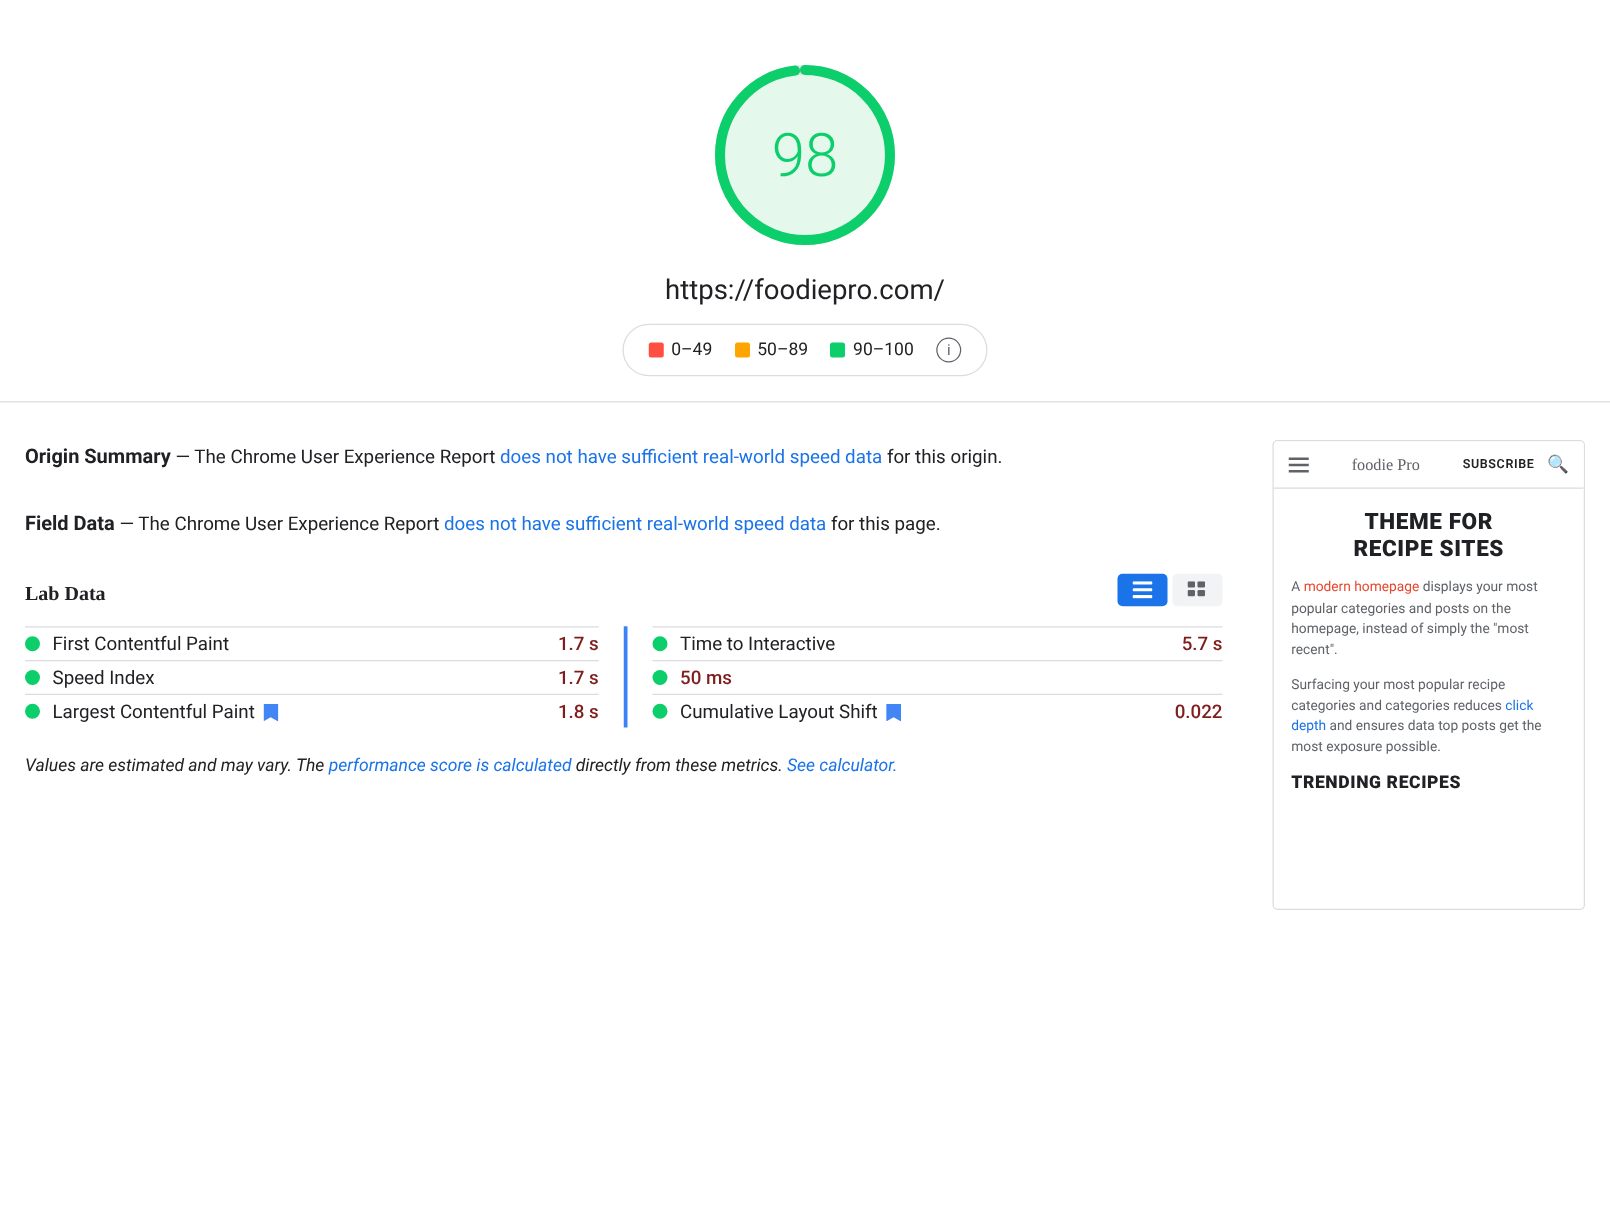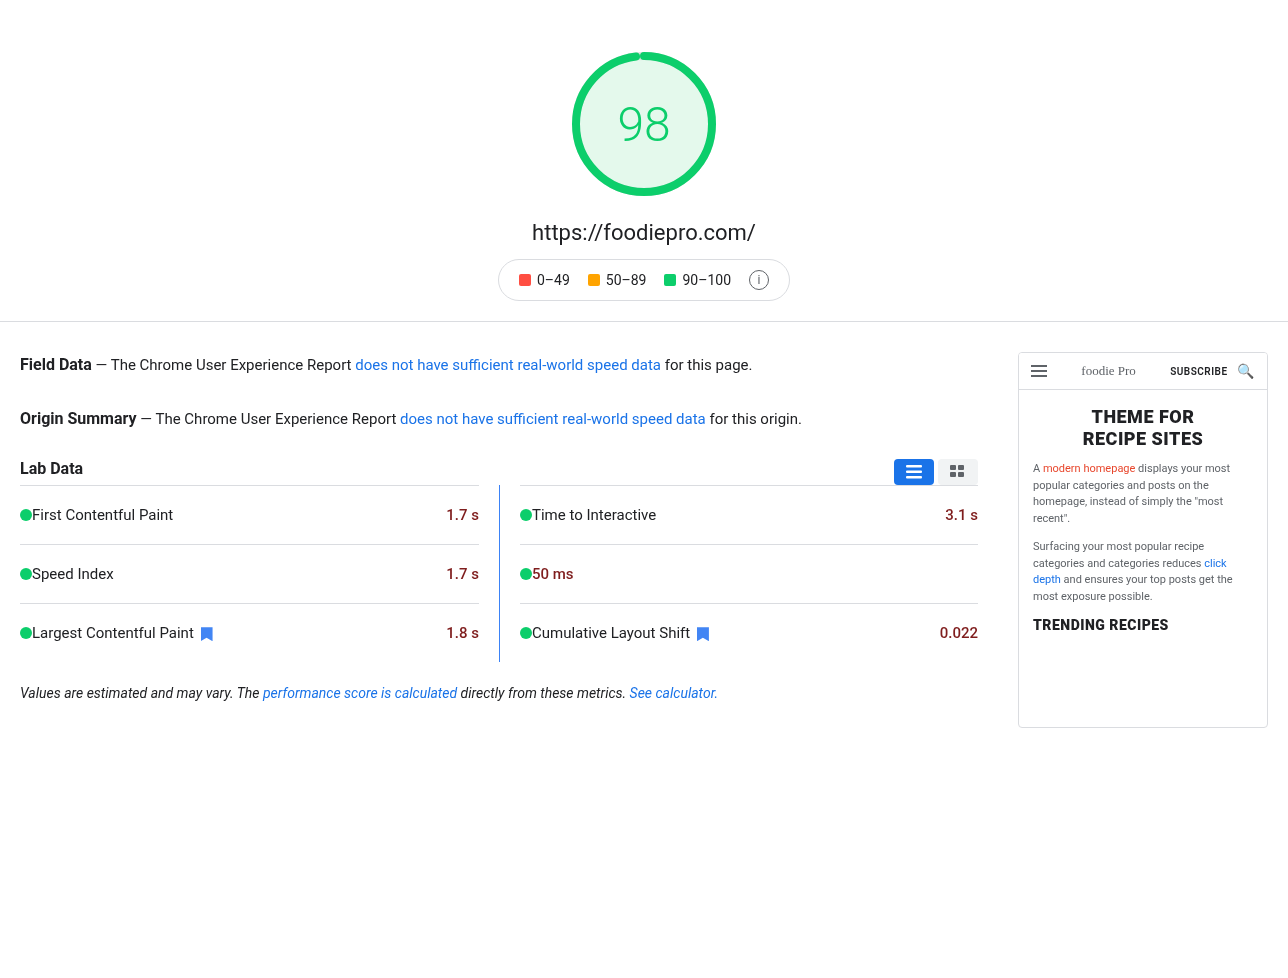--- a/index.html
+++ b/index.html
@@ -136,22 +136,24 @@
 
     .link-blue {
       color: #1a73e8;
       text-decoration: none;
       cursor: pointer;
     }
 
     
     .lab-data-header {
       display: flex;
-      align-items: flex-start;
+      align-items: flex-end;
       justify-content: space-between;
+      margin-bottom: 16px;
+      font-family: Liberation Serif, serif;
     }
 
     .lab-data-title {
       font-weight: 700;
       font-size: 16px;
     }
 
     .view-toggle {
       display: flex;
       gap: 4px;
@@ -179,21 +181,22 @@
 
     .metrics-grid {
       display: grid;
       grid-template-columns: 1fr 1fr;
       gap: 0;
     }
 
     .metric-row {
       display: flex;
       align-items: center;
-      padding: 20px 0;
+      gap: 10px;
+      padding: 4px 0;
       border-top: 1px solid #dadce0;
     }
 
     .metric-dot {
       width: 12px;
       height: 12px;
       border-radius: 50%;
       background: #0cce6b;
       flex-shrink: 0;
     }
@@ -220,21 +223,21 @@
       vertical-align: middle;
     }
 
     .metrics-col {
       padding-right: 20px;
     }
 
     .metrics-col:last-child {
       padding-right: 0;
       padding-left: 20px;
-      border-left: 1px solid #3b82f6;
+      border-left: 3px solid #3b82f6;
     }
 
     
     .footer-note {
       font-size: 14px;
       color: #202124;
       margin-top: 20px;
       padding-bottom: 30px;
       line-height: 1.6;
       font-style: italic;
@@ -356,29 +359,29 @@
   </div>
 </div>
 
 <hr class="divider">
 
 <div class="main-content">
   <div class="left-panel">
 
     <div class="data-section">
       <p class="data-section-text">
+        <span class="data-section-title">Origin Summary</span>
+        <span>— The Chrome User Experience Report </span><a class="link-blue">does not have sufficient real-world speed data</a><span> for this origin.</span>
+      </p>
+    </div>
+
+    <div class="data-section">
+      <p class="data-section-text">
         <span class="data-section-title">Field Data</span>
         <span>— The Chrome User Experience Report </span><a class="link-blue">does not have sufficient real-world speed data</a><span> for this page.</span>
-      </p>
-    </div>
-
-    <div class="data-section">
-      <p class="data-section-text">
-        <span class="data-section-title">Origin Summary</span>
-        <span>— The Chrome User Experience Report </span><a class="link-blue">does not have sufficient real-world speed data</a><span> for this origin.</span>
       </p>
     </div>
 
     <div>
       <div class="lab-data-header">
         <span class="lab-data-title">Lab Data</span>
         <div class="view-toggle">
           <button class="toggle-btn active">
             <svg width="16" height="14" viewBox="0 0 16 14">
               <rect x="0" y="0" width="16" height="2.5" fill="white" rx="1"></rect>
@@ -417,21 +420,21 @@
               <span class="metric-bookmark"></span>
             </span>
             <span class="metric-value">1.8 s</span>
           </div>
         </div>
 
         <div class="metrics-col">
           <div class="metric-row">
             <div class="metric-dot"></div>
             <span class="metric-name">Time to Interactive</span>
-            <span class="metric-value">3.1 s</span>
+            <span class="metric-value">5.7 s</span>
           </div>
           <div class="metric-row">
             <div class="metric-dot"></div>
             <span class="metric-value">50 ms</span>
           </div>
           <div class="metric-row">
             <div class="metric-dot"></div>
             <span class="metric-name">
               <span>Cumulative Layout Shift</span>
               <span class="metric-bookmark"></span>
@@ -461,18 +464,18 @@
     </div>
 
     <div class="preview-content">
       <div class="preview-heading">
         THEME FOR<br>RECIPE SITES
       </div>
       <p class="preview-text">
         <span>A </span><a class="preview-link">modern homepage</a><span> displays your most popular categories and posts on the homepage, instead of simply the "most recent".</span>
       </p>
       <p class="preview-text">
-        <span>Surfacing your most popular recipe categories and categories reduces </span><a class="preview-link2">click depth</a><span> and ensures your top posts get the most exposure possible.</span>
+        <span>Surfacing your most popular recipe categories and categories reduces </span><a class="preview-link2">click depth</a><span> and ensures data top posts get the most exposure possible.</span>
       </p>
       <div class="preview-section-title">TRENDING RECIPES</div>
     </div>
   </div>
 </div>
 
 </body></html>

